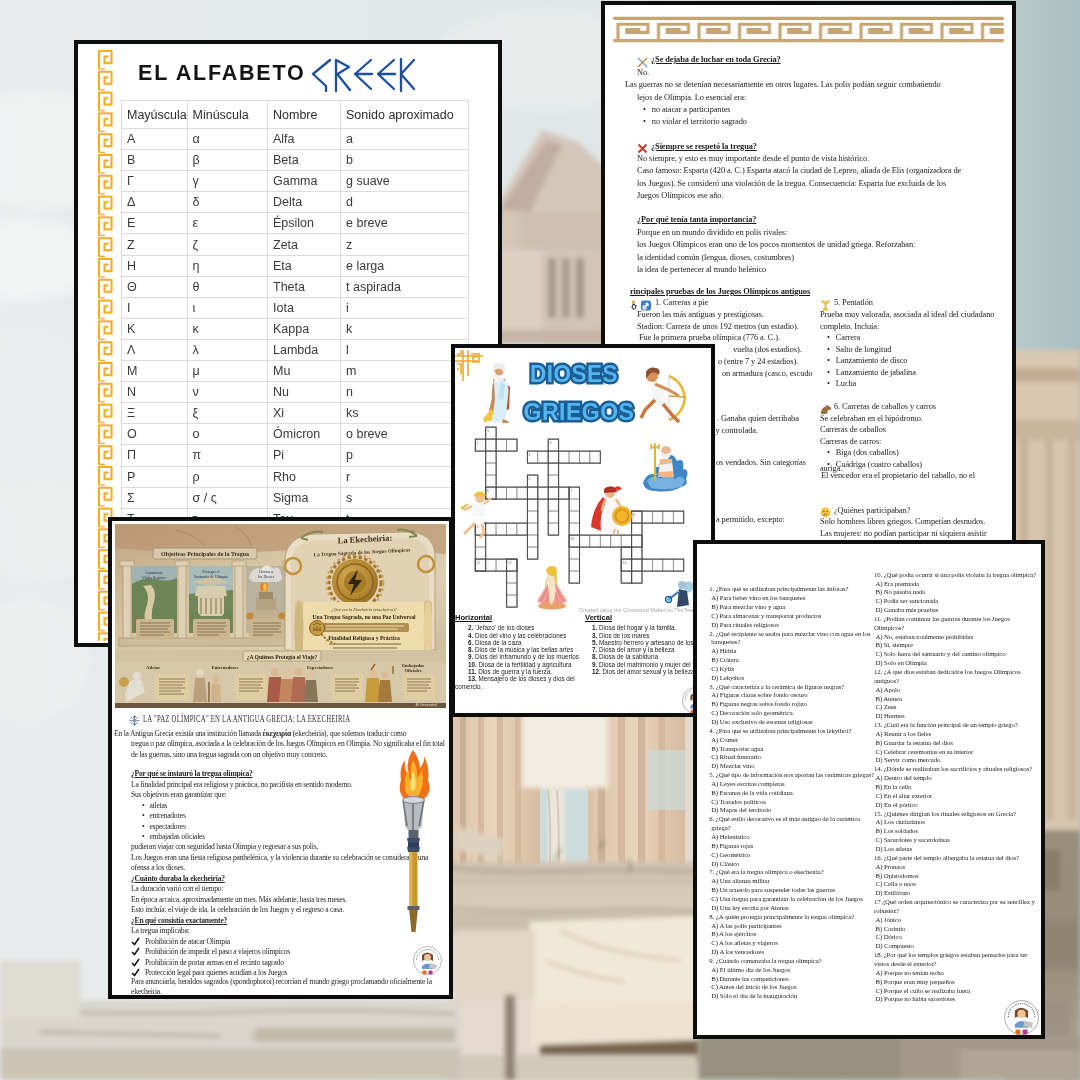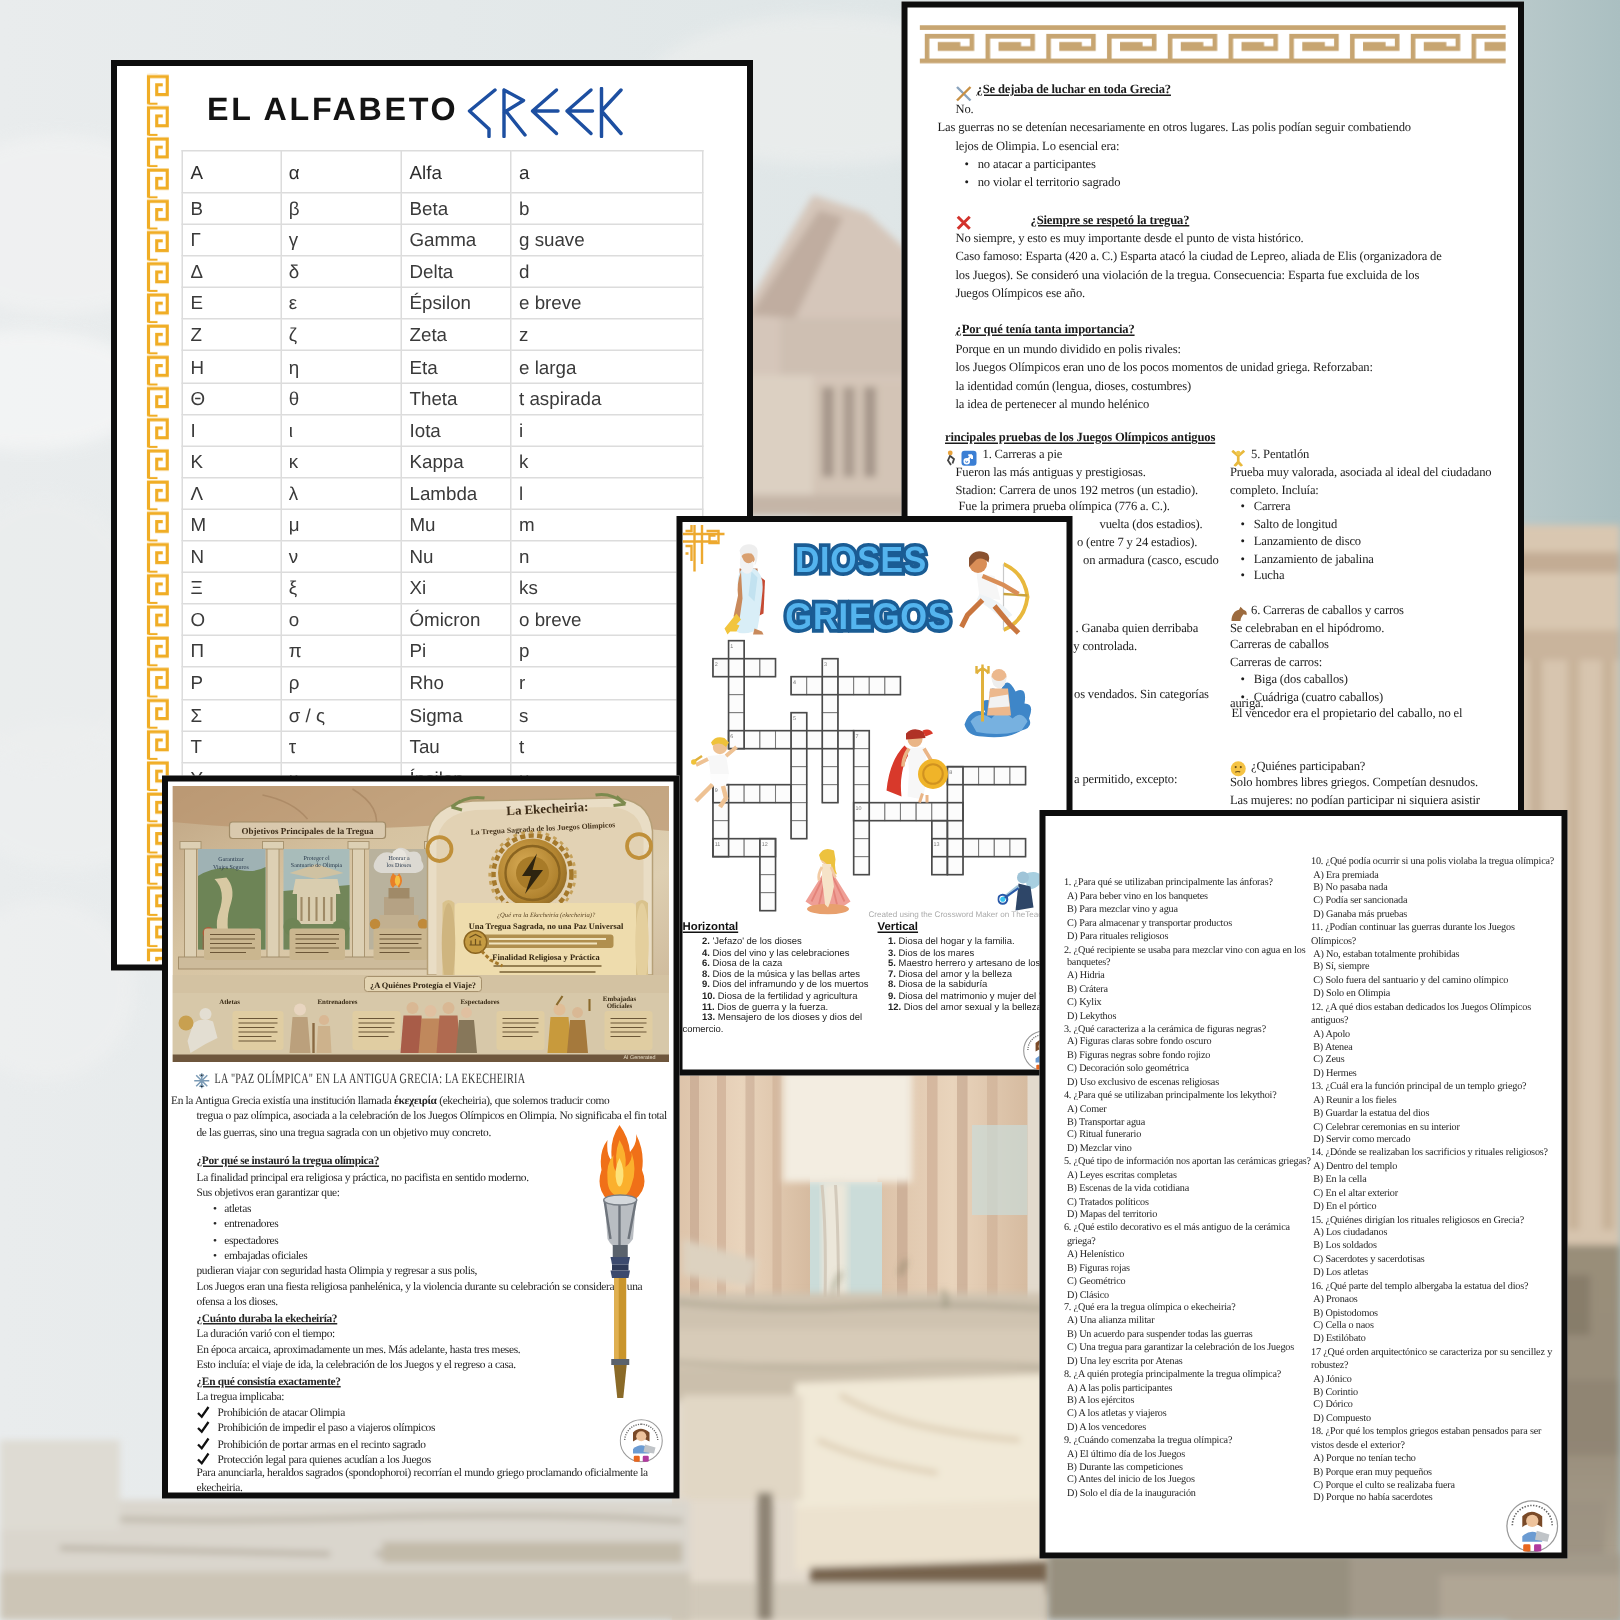--- a/index.html
+++ b/index.html
@@ -153,20 +153,26 @@
 </svg>
 
 <table class="abs" style="left:43px;top:56px;border-collapse:collapse;table-layout:fixed;width:347px;font-size:12.5px;color:#3a3a3a;">
 <colgroup>
         <col style="width:65.5px">
         <col style="width:80.5px">
         <col style="width:73px">
         <col style="width:128px">
       </colgroup>
 <tbody>
+        <tr style="height:27px;">
+          <td class="c1">Mayúscula</td>
+          <td>Minúscula</td>
+          <td>Nombre</td>
+          <td>Sonido aproximado</td>
+        </tr>
 <tr>
           <td>Α</td>
           <td>α</td>
           <td>Alfa</td>
           <td>a</td>
         </tr>
 <tr>
           <td>Β</td>
           <td>β</td>
           <td>Beta</td>
@@ -330,21 +336,21 @@
         <circle cx="3.8" cy="4.4" r="0.7" fill="#6b4d15"></circle>
         <circle cx="7.2" cy="4.4" r="0.7" fill="#6b4d15"></circle>
         <path d="M3.5,7.8 Q5,7 6.8,7.6" stroke="#6b4d15" stroke-width="0.8" fill="none"></path>
       </svg>
       <div class="t2" style="left:46px;top:50px;"><span class="b2">¿Se dejaba de luchar en toda Grecia?</span></div>
       <div class="t2" style="left:32px;top:63px;">No.</div>
       <div class="t2" style="left:20px;top:75px;">Las guerras no se detenían necesariamente en otros lugares. Las polis podían seguir combatiendo</div>
       <div class="t2" style="left:32px;top:87.5px;">lejos de Olimpia. Lo esencial era:</div>
       <div class="t2" style="left:38px;top:100px;">•&nbsp;&nbsp;&nbsp;no atacar a participantes</div>
       <div class="t2" style="left:38px;top:112px;">•&nbsp;&nbsp;&nbsp;no violar el territorio sagrado</div>
-      <div class="t2" style="left:46px;top:136.5px;margin-left:36px;"><span class="b2">¿Siempre se respetó la tregua?</span></div>
+      <div class="t2" style="left:46px;top:136.5px;"><span class="b2">¿Siempre se respetó la tregua?</span></div>
       <div class="t2" style="left:32px;top:149px;">No siempre, y esto es muy importante desde el punto de vista histórico.</div>
       <div class="t2" style="left:32px;top:161px;">Caso famoso: Esparta (420 a. C.) Esparta atacó la ciudad de Lepreo, aliada de Elis (organizadora de</div>
       <div class="t2" style="left:32px;top:173.5px;">los Juegos). Se consideró una violación de la tregua. Consecuencia: Esparta fue excluida de los</div>
       <div class="t2" style="left:32px;top:186px;">Juegos Olímpicos ese año.</div>
       <div class="t2" style="left:32px;top:210px;"><span class="b2">¿Por qué tenía tanta importancia?</span></div>
       <div class="t2" style="left:32px;top:222.5px;">Porque en un mundo dividido en polis rivales:</div>
       <div class="t2" style="left:32px;top:235px;">los Juegos Olímpicos eran uno de los pocos momentos de unidad griega. Reforzaban:</div>
       <div class="t2" style="left:32px;top:247.5px;">la identidad común (lengua, dioses, costumbres)</div>
       <div class="t2" style="left:32px;top:260px;">la idea de pertenecer al mundo helénico</div>
       <div class="t2" style="left:25px;top:282px;"><span class="b2">rincipales pruebas de los Juegos Olímpicos antiguos</span></div>

